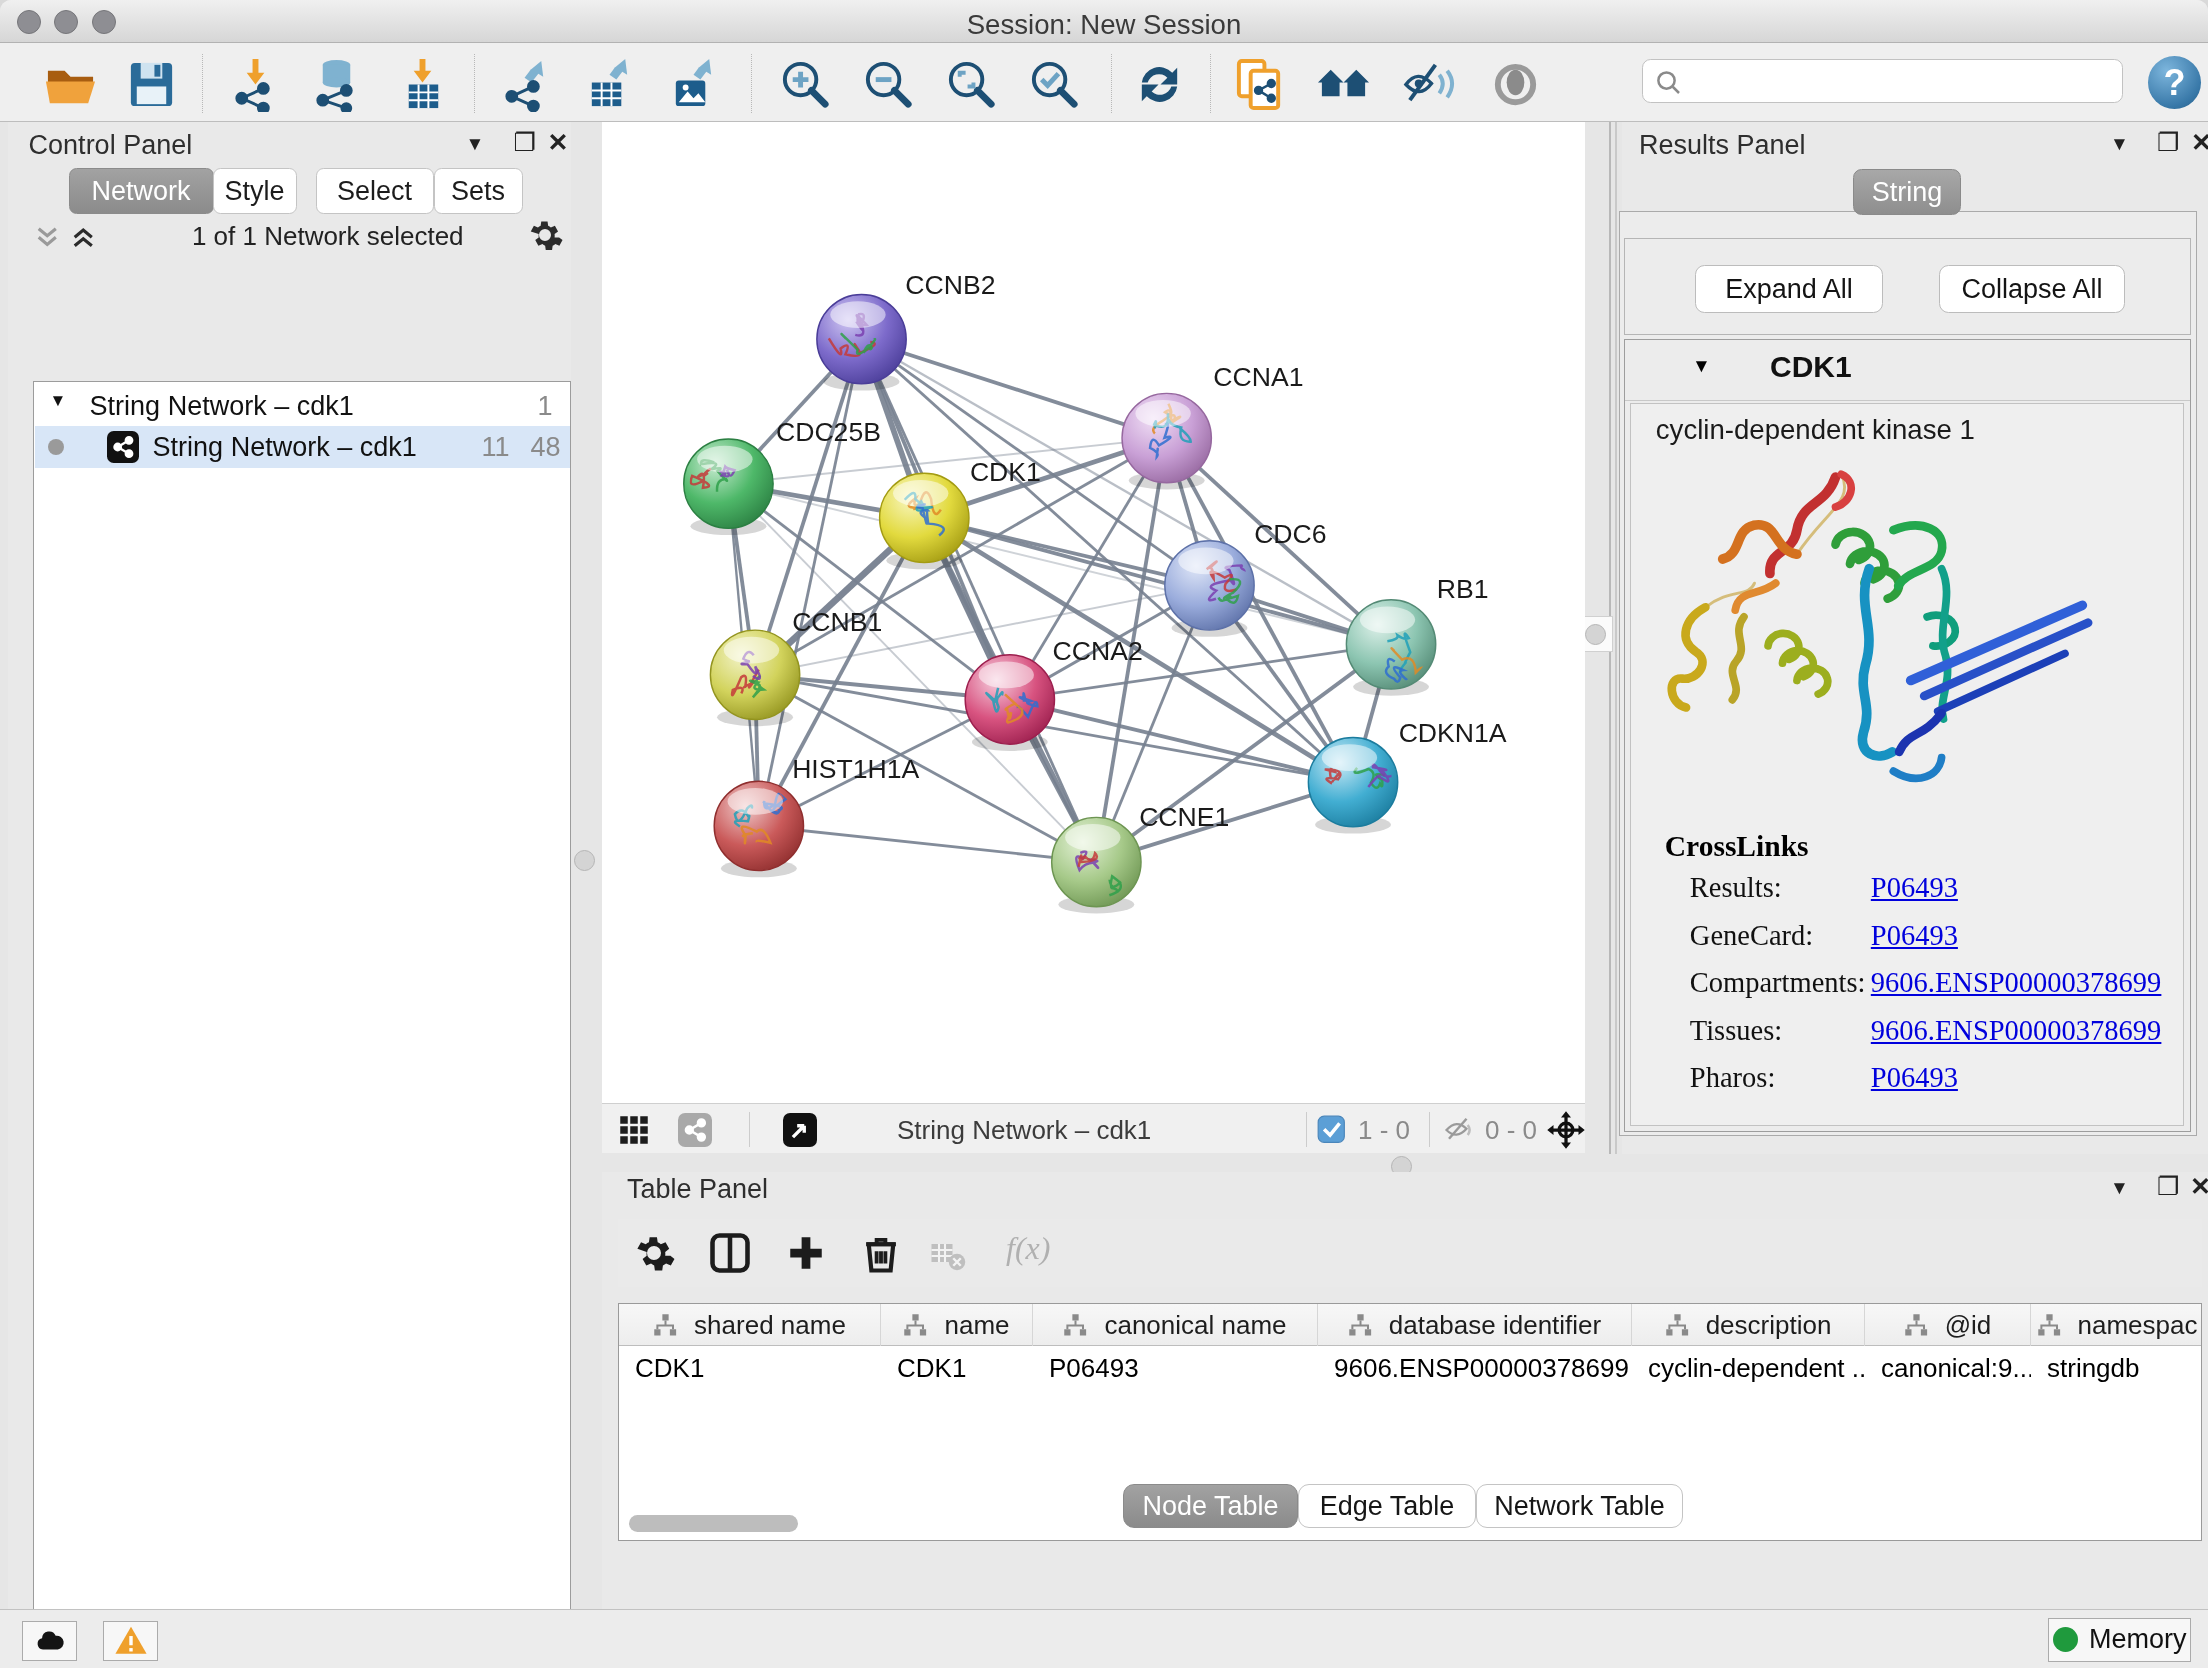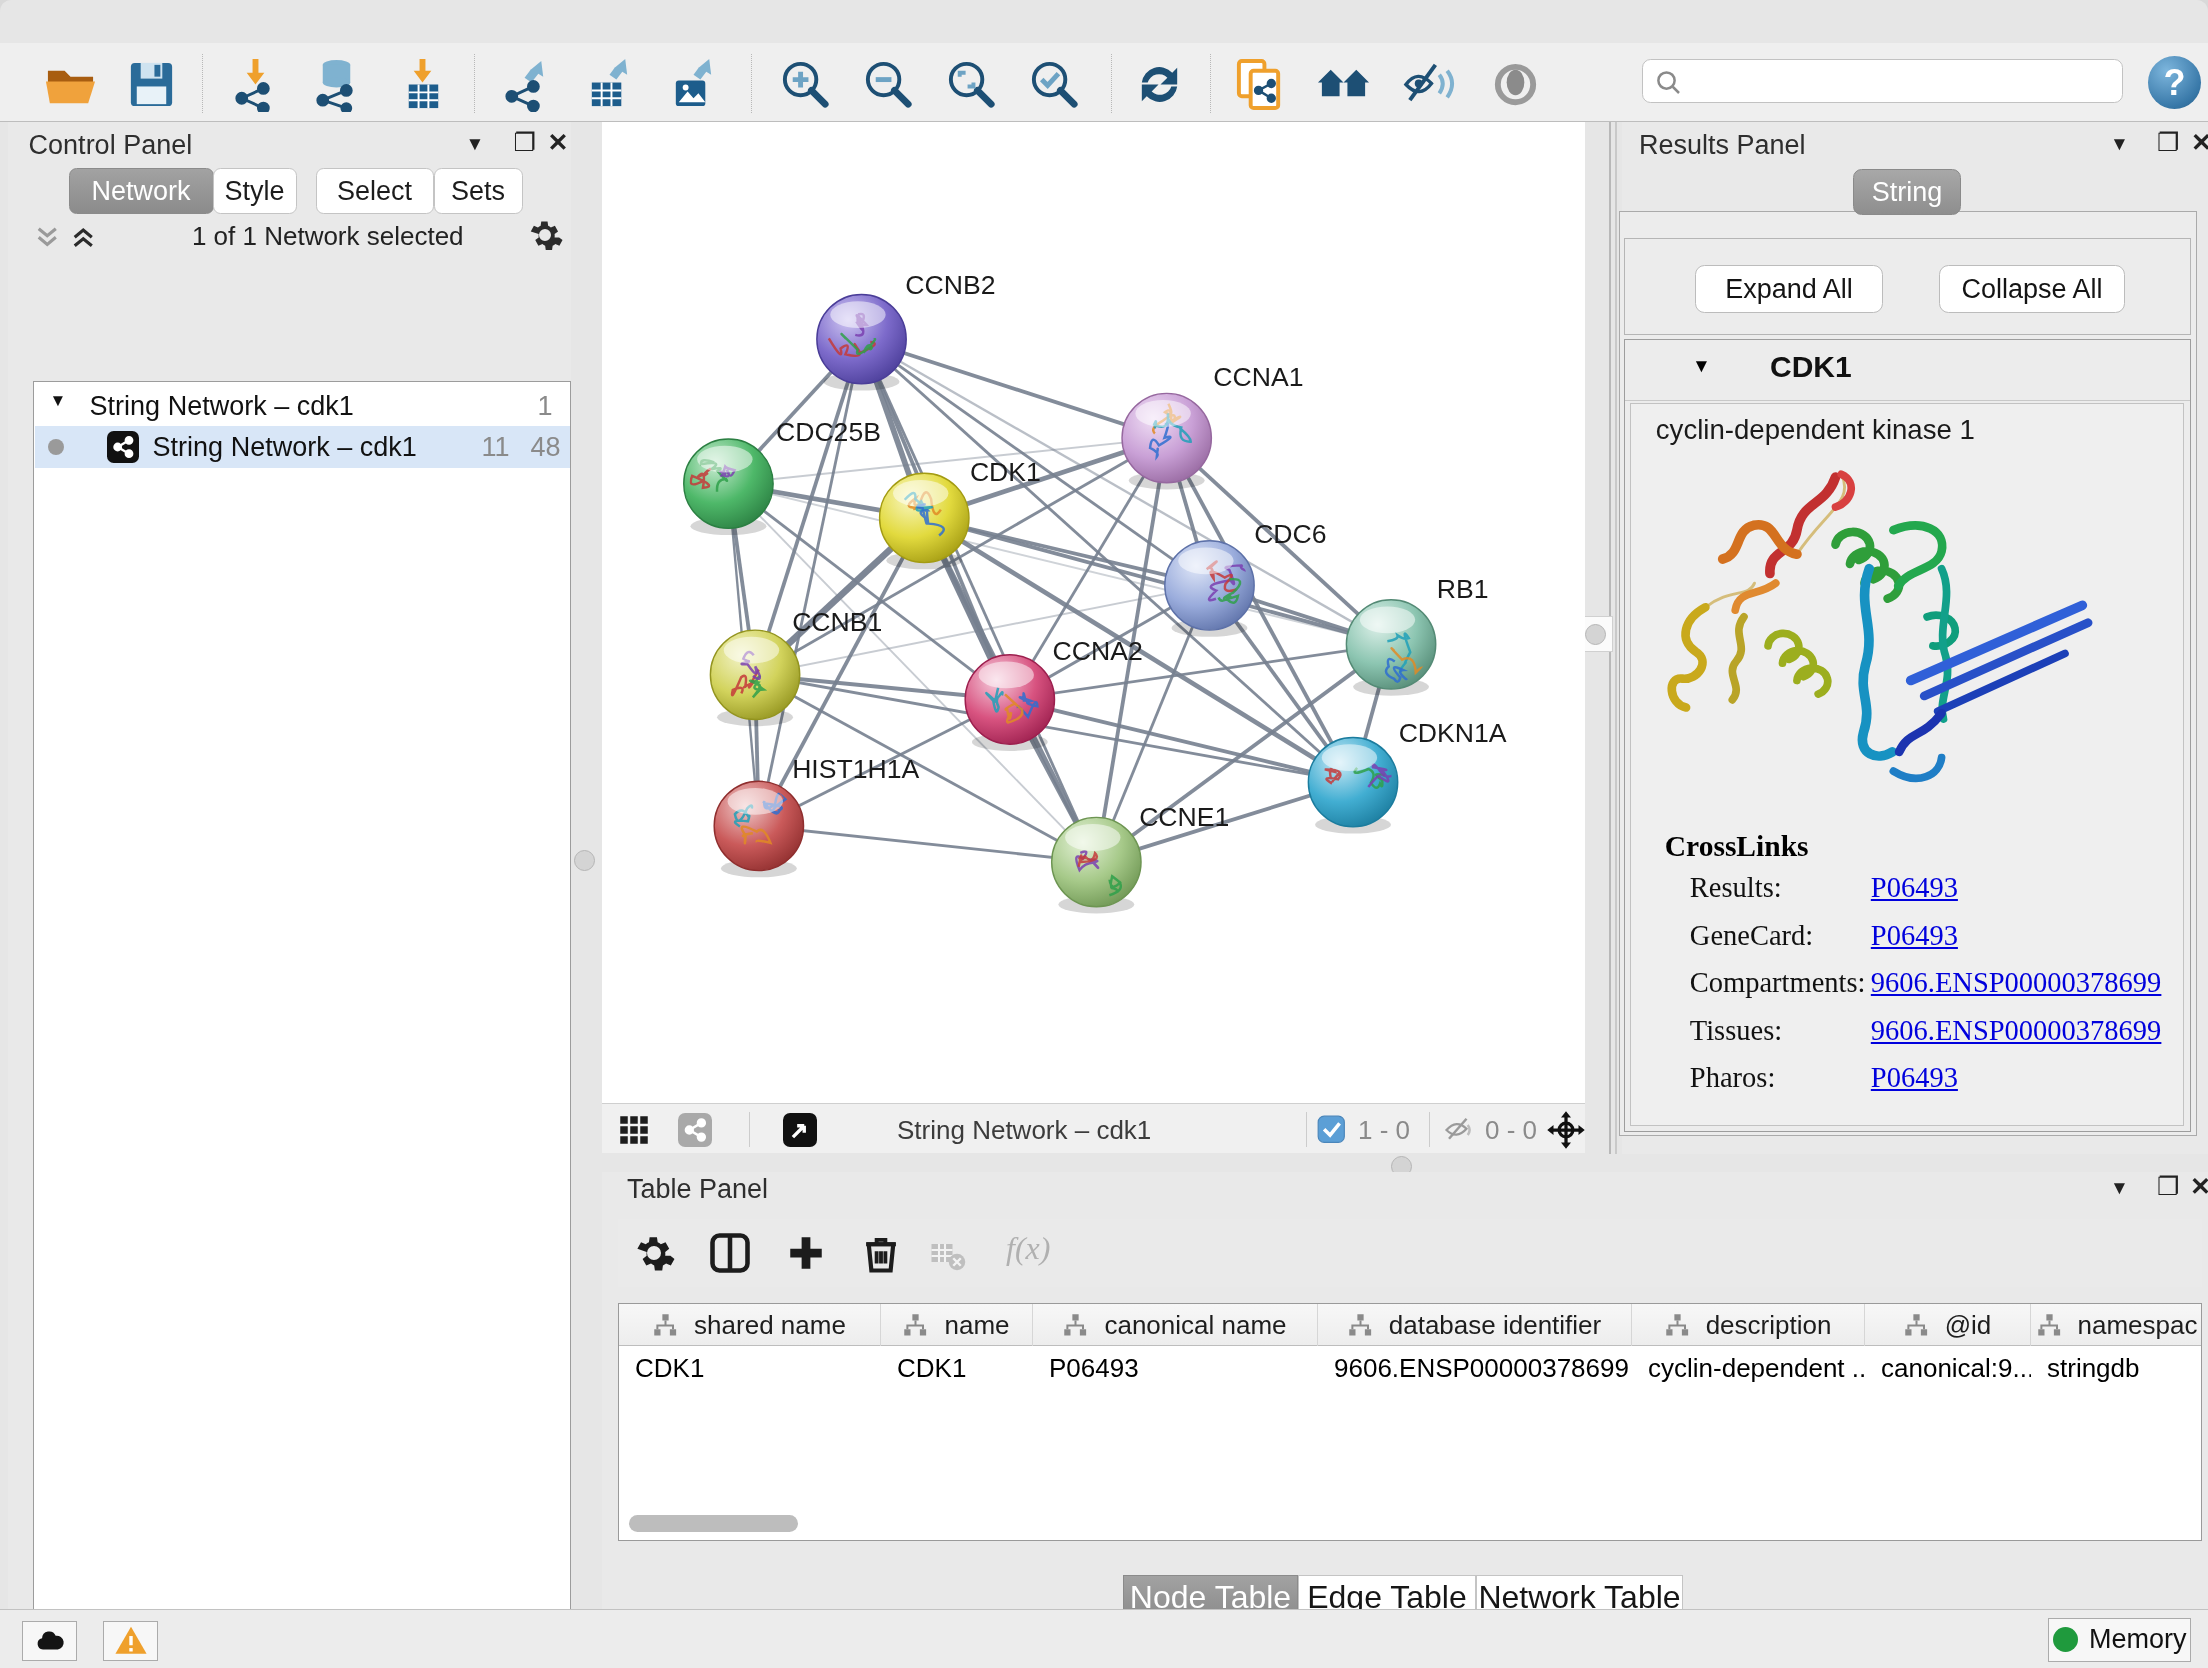--- a/index.html
+++ b/index.html
@@ -74,40 +74,46 @@
   .tp-table { position:absolute; left:618px; top:1303px; width:1584px; height:238px;
     background:#ffffff; border:1px solid #9a9a9a; overflow:hidden; }
   .tp-header { position:absolute; left:0; top:0; width:1712px; height:42px;
     background:linear-gradient(#f7f7f7,#ededed); border-bottom:1px solid #bdbdbd; }
   .th { position:absolute; top:0; height:42px; display:flex; align-items:center; justify-content:center;
     gap:16px; font-size:26px; color:#1d1d1d; border-right:1px solid #d6d6d6; }
   .td { position:absolute; top:42px; height:44px; line-height:44px; font-size:26px; color:#000;
     padding-left:16px; white-space:nowrap; overflow:hidden; }
   .hthumb { position:absolute; left:9.5px; top:211px; width:169px; height:17px; border-radius:8.6px;
     background:#bdbdbd; }
-  .bot-tab { position:absolute; top:1575px; height:44px; background:#ffffff; border:1px solid #c4c4c4;
-    font-size:32px; color:#161616; text-align:center; line-height:42px; border-radius:0; }
+  .bot-tab { position:absolute; top:1484px; height:44px; background:#ffffff; border:1px solid #c4c4c4;
+    font-size:27px; color:#161616; text-align:center; line-height:42px; border-radius:11px; }
   .bot-tab.sel { background:linear-gradient(#a2a2a2,#8b8b8b); color:#fff; border-color:#8b8b8b; }
 
   
   .statusbar { position:absolute; left:0; top:1609px; width:100%; height:59px;
     background:#ececec; border-top:1px solid #c2c2c2; }
   .sb-btn { position:absolute; top:11.4px; width:55px; height:40px; background:#f7f7f7;
     border:1px solid #ababab; display:flex; align-items:center; justify-content:center; }
   .mem-btn { position:absolute; right:17px; top:7.6px; width:143px; height:44px; background:#f7f7f7;
     border:1px solid #ababab; display:flex; align-items:center; justify-content:center; gap:11.4px;
     font-size:27px; color:#111; }
   .mem-dot { width:25px; height:25px; border-radius:50%; background:#1f9a3d; }
   .fx { font-family:"Liberation Serif", serif; font-style:italic; font-size:32px; color:#b0b0b0; }
 </style>
 </head>
 <body>
 
 <div class="window">
 
+  <div class="titlebar">
+    <span class="tl" style="left:17px"></span>
+    <span class="tl" style="left:54px"></span>
+    <span class="tl" style="left:92px"></span>
+    <div class="title-text">Session: New Session</div>
+  </div>
 
   <div class="toolbar">
     <span class="tbi" style="left:43px">
       <svg viewBox="0 0 56 56">
           <path d="M5 14h17l6 6h23v8H5z" fill="#a85d10"></path>
           <path d="M3 25h50l-7 22H7z" fill="#f0a23c"></path>
         </svg></span>
     <span class="tbi" style="left:124px">
       <svg viewBox="0 0 56 56">
           <rect x="7" y="6" width="42" height="44" rx="4" fill="#2a6b99"></rect>

